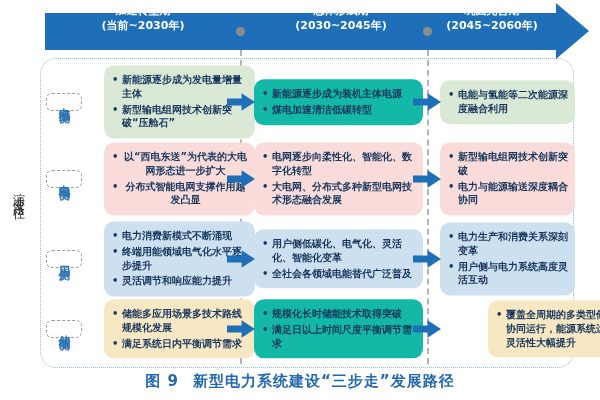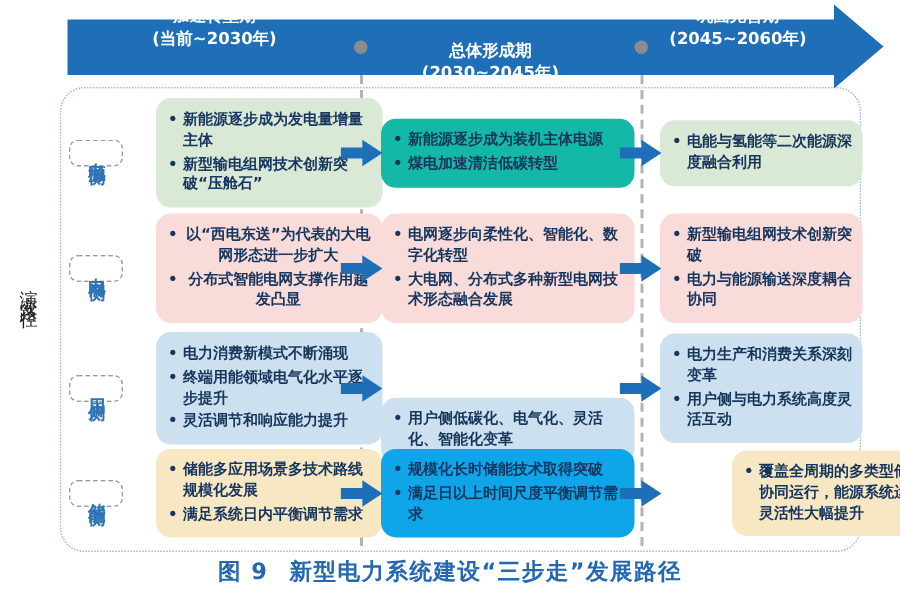--- a/index.html
+++ b/index.html
@@ -16,21 +16,21 @@
     position:absolute;left:556px;top:3px;width:0;height:0;z-index:2;
     border-top:28px solid transparent;border-bottom:28px solid transparent;
     border-left:33px solid #1E6FB8;
   }
   .phase{
     position:absolute;top:0;height:37px;display:flex;flex-direction:column;
     justify-content:center;align-items:center;color:#ffffff;font-weight:bold;
     font-size:11px;line-height:1.3;text-align:center;z-index:3;
   }
   .phase.p1{left:58px;width:170px;}
-  .phase.p2{left:242px;width:170px;margin-top:23px;}
+  .phase.p2{left:256px;width:170px;}
   .phase.p3{left:407px;width:170px;}
   .dot{
     position:absolute;width:9px;height:9px;border-radius:50%;
     background:#8C8C8C;top:27px;z-index:4;
   }
   .dot.d1{left:236px;}
   .dot.d2{left:423px;}
   
   .vdash{
     position:absolute;top:50px;height:314px;width:0;
@@ -175,23 +175,24 @@
       <span>用户侧</span>
     </div>
     <div class="cell c1" style="background: rgb(205, 224, 239);">
       <ul>
         <li>电力消费新模式不断涌现</li>
         <li>终端用能领域电气化水平逐步提升</li>
         <li>灵活调节和响应能力提升</li>
       </ul>
     </div>
     <div class="step-arrow a1"></div>
-    <div class="cell c2" style="background: rgb(205, 224, 239); margin-top: 28px;">
+    <div class="cell c2" style="background: rgb(205, 224, 239);">
       <ul>
         <li>用户侧低碳化、电气化、灵活化、智能化变革</li>
+        <li>全社会各领域电能替代广泛普及</li>
       </ul>
     </div>
     <div class="step-arrow a2"></div>
     <div class="cell c3" style="background: rgb(205, 224, 239);">
       <ul>
         <li>电力生产和消费关系深刻变革</li>
         <li>用户侧与电力系统高度灵活互动</li>
       </ul>
     </div>
   </div>
@@ -200,21 +201,21 @@
     <div class="row-label">
       <span>储能侧</span>
     </div>
     <div class="cell c1" style="background: rgb(247, 231, 195);">
       <ul>
         <li>储能多应用场景多技术路线规模化发展</li>
         <li>满足系统日内平衡调节需求</li>
       </ul>
     </div>
     <div class="step-arrow a1"></div>
-    <div class="cell c2" style="background: #0ea5e9;">
+    <div class="cell c2" style="background: #14b8a6;">
       <ul>
         <li>规模化长时储能技术取得突破</li>
         <li>满足日以上时间尺度平衡调节需求</li>
       </ul>
     </div>
     <div class="step-arrow a2"></div>
     <div class="cell c3" style="background: rgb(247, 231, 195); margin-left: 48px;">
       <ul>
         <li>覆盖全周期的多类型储能协同运行，能源系统运行灵活性大幅提升</li>
       </ul>

